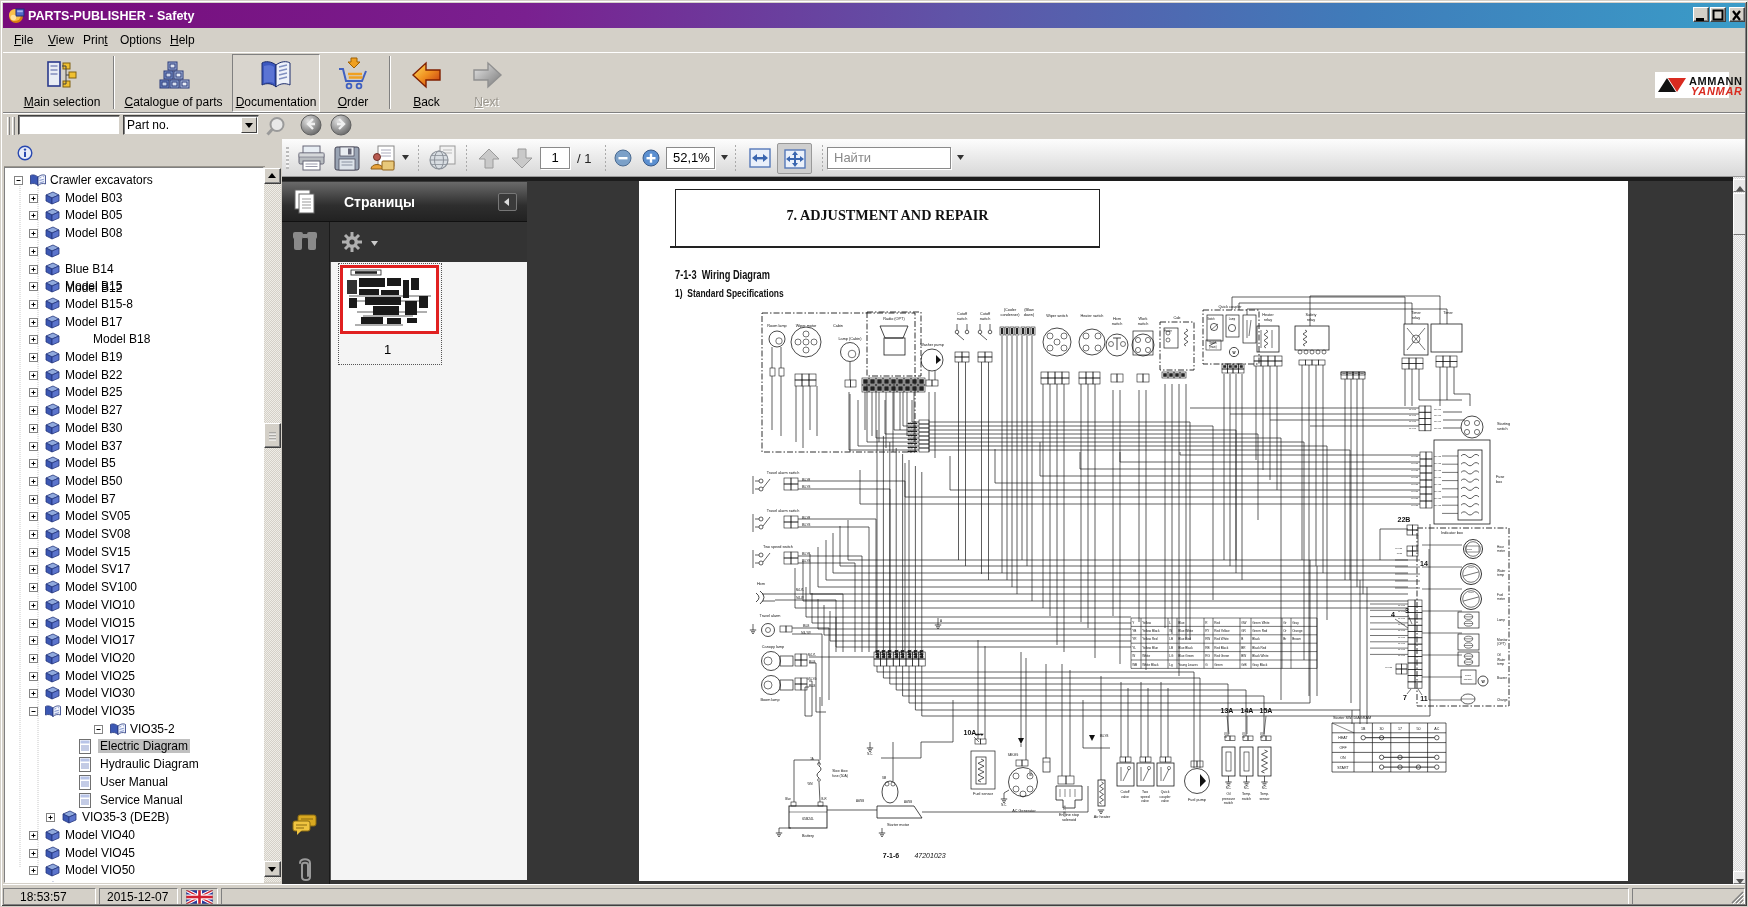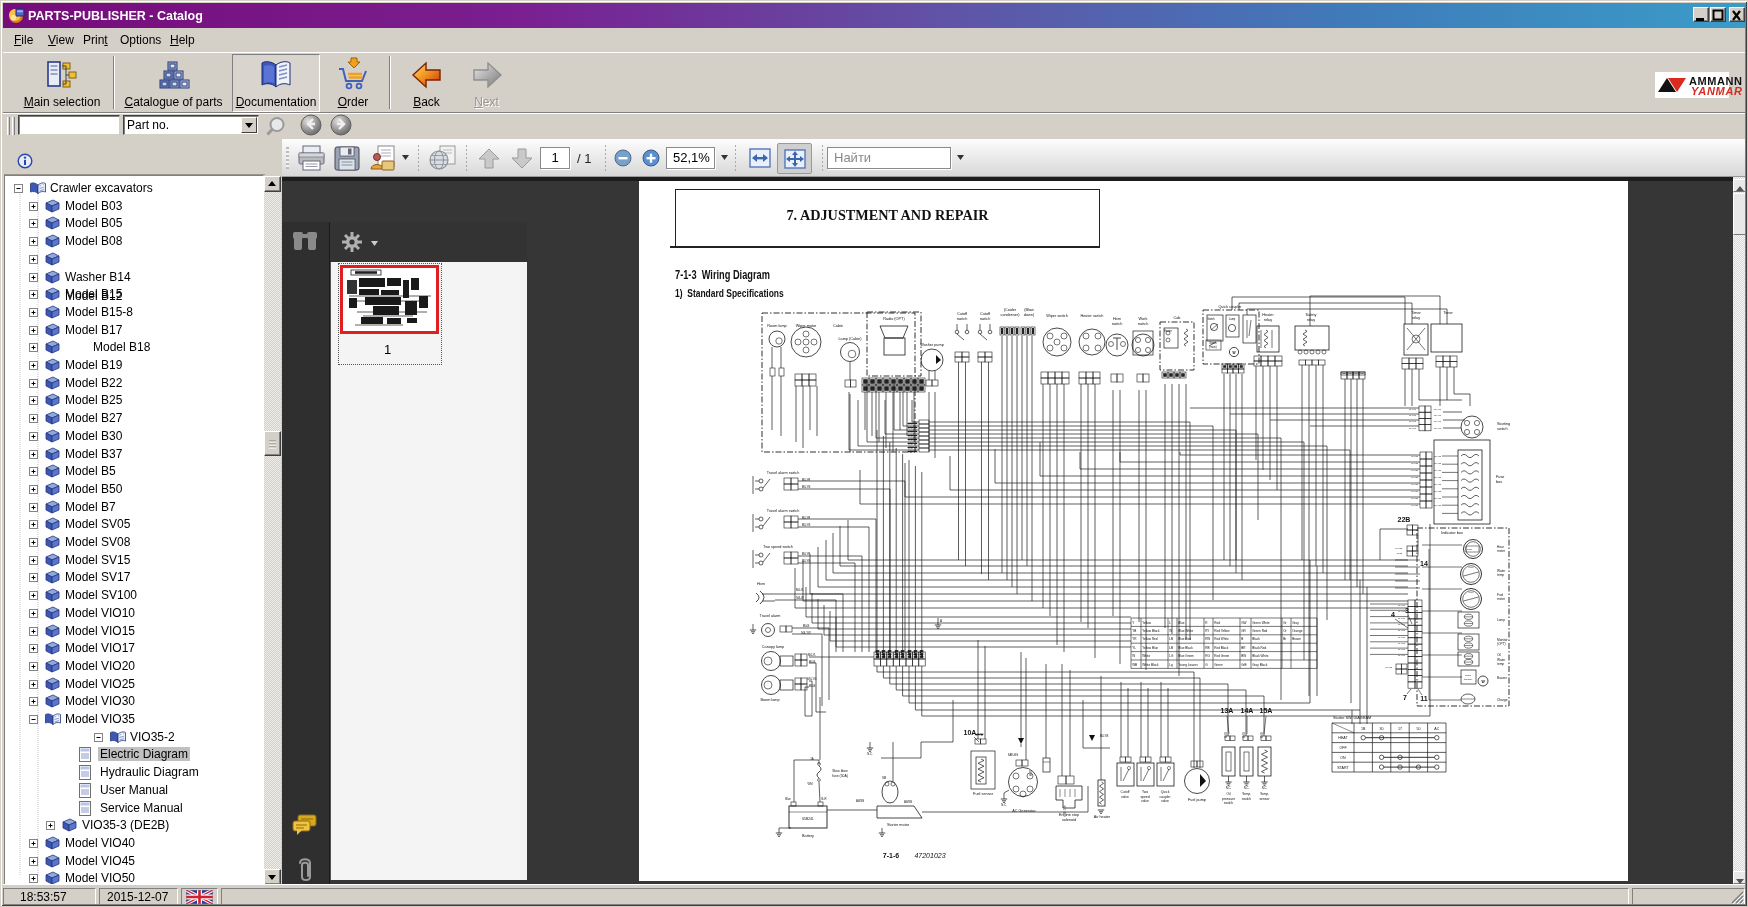--- a/index.html
+++ b/index.html
@@ -8,41 +8,41 @@
 .titletxt{color:#fff;font-weight:bold;font-size:12.5px;}
 .wbtn{width:16px;height:15px;background:#d4d0c8;border:1px solid;border-color:#fff #404040 #404040 #fff;box-shadow:inset -1px -1px 0 #808080;position:absolute;top:4px;}
 .menu{left:3px;top:28px;width:1742px;height:23px;background:#d4d0c8;font-size:12px;}
 .menu span{color:#000;}
 u{text-decoration:underline;}
 .toolbar{left:3px;top:52px;width:1742px;height:60px;background:#d4d0c8;border-top:1px solid #fff;}
 .tbtn{position:absolute;top:2px;height:56px;text-align:center;font-size:12px;color:#000;}
 .tsep{position:absolute;top:3px;width:2px;height:53px;border-left:1px solid #808080;border-right:1px solid #fff;}
 .searchrow{left:3px;top:112px;width:1742px;height:26px;background:#d4d0c8;border-top:1px solid #808080;box-shadow:inset 0 1px 0 #fff;}
 .txtin{position:absolute;background:#fff;border:1px solid;border-color:#404040 #d4d0c8 #d4d0c8 #404040;box-shadow:inset 1px 1px 0 #808080;}
-.leftpanel{left:3px;top:146px;width:300px;height:746px;background:#d4d0c8;}
+.leftpanel{left:3px;top:138px;width:300px;height:746px;background:#d4d0c8;}
 .treearea{position:absolute;left:1px;top:29px;width:260px;height:716px;background:#fff;border:1px solid;border-color:#808080 #fff #fff #808080;overflow:hidden;font-size:12px;}
 .trow{position:absolute;height:17px;white-space:nowrap;}
 .texp{position:absolute;width:9px;height:9px;border:1px solid #848484;background:#fff;}
 .pdf{left:282px;top:139px;width:1463px;height:745px;background:#363636;overflow:hidden;}
 .pdftb{position:absolute;left:0;top:0;width:1463px;height:38px;background:linear-gradient(#fdfdfd,#ececec 45%,#d8d8d8);border-bottom:1px solid #9a9a9a;}
 .pdfsep{position:absolute;top:6px;width:1px;height:26px;background:repeating-linear-gradient(#aaa 0 2px,transparent 2px 4px);}
 .statusbar{left:3px;top:884px;width:1742px;height:21px;background:#d4d0c8;border-top:1px solid #fff;font-size:12px;}
 .sbox{position:absolute;top:3px;height:17px;border:1px solid;border-color:#808080 #fff #fff #808080;}
 svg.abs{display:block;}
 </style></head><body>
 <div class="abs" style="left:0;top:0;width:1748px;height:907px;border:1px solid #d4d0c8;box-shadow:inset 1px 1px 0 #fff, inset -1px -1px 0 #404040, inset 2px 2px 0 #d4d0c8, inset -2px -2px 0 #808080;z-index:50;pointer-events:none;"></div>
 <div class="abs titlebar">
     <svg class="abs" style="left:5px;top:4px" width="17" height="17" viewBox="0 0 17 17">
 <circle cx="8" cy="9" r="7" fill="#d88010"></circle>
       <circle cx="7" cy="8" r="6" fill="#f8c04a"></circle>
 <rect x="8" y="2" width="8" height="7" fill="#5068c8" stroke="#1c2c7c"></rect>
       <rect x="9.2" y="3.4" width="5.6" height="1.8" fill="#a8b8f0"></rect>
 <circle cx="5.4" cy="10.6" r="2.8" fill="#ffe9b0" opacity="0.8"></circle>
     </svg>
-    <div class="abs titletxt" style="left:25px;top:6px;">PARTS-PUBLISHER - Catalog</div>
+    <div class="abs titletxt" style="left:25px;top:6px;">PARTS-PUBLISHER - Safety</div>
     <div class="wbtn" style="left:1690px"><svg width="14" height="13">
         <rect x="2" y="9" width="8" height="3" fill="#000"></rect>
       </svg></div>
 <div class="wbtn" style="left:1707px"><svg width="14" height="13">
         <rect x="2.5" y="1.5" width="9" height="9" fill="none" stroke="#000" stroke-width="2"></rect>
       </svg></div>
 <div class="wbtn" style="left:1726px"><svg width="14" height="13">
         <path d="M3 2 L10 11 M10 2 L3 11" stroke="#000" stroke-width="2.2"></path>
       </svg></div>
   </div>
@@ -245,21 +245,21 @@
           <svg width="7" height="7" style="display:block">
             <line x1="1.5" y1="3.5" x2="5.5" y2="3.5" stroke="#000"></line>
             <line x1="3.5" y1="1.5" x2="3.5" y2="5.5" stroke="#000"></line>
           </svg>
         </div>
         <div class="abs" style="left:39px;top:1px;"><svg width="17" height="14" viewBox="0 0 17 14">
 <polygon points="2,4 9,1 15,4 8,7" fill="#8fa8dc" stroke="#24367c" stroke-width="0.8"></polygon>
 <polygon points="2,4 8,7 8,13 2,10" fill="#3c58b4" stroke="#24367c" stroke-width="0.8"></polygon>
 <polygon points="8,7 15,4 15,10 8,13" fill="#5b74cc" stroke="#24367c" stroke-width="0.8"></polygon>
 </svg></div>
-        <div class="abs" style="left:58px;top:1px;padding:0 2px;">Washer B14</div>
+        <div class="abs" style="left:58px;top:1px;padding:0 2px;">Blue B14</div>
       </div>
       <div class="trow" style="left:0;top:110.2px;width:260px;">
         <div class="texp" style="left:24px;top:4px;">
           <svg width="7" height="7" style="display:block">
             <line x1="1.5" y1="3.5" x2="5.5" y2="3.5" stroke="#000"></line>
             <line x1="3.5" y1="1.5" x2="3.5" y2="5.5" stroke="#000"></line>
           </svg>
         </div>
         <div class="abs" style="left:39px;top:1px;"><svg width="17" height="14" viewBox="0 0 17 14">
 <polygon points="2,4 9,1 15,4 8,7" fill="#8fa8dc" stroke="#24367c" stroke-width="0.8"></polygon>
@@ -822,20 +822,34 @@
 <path d="M12 3 L15 7 L9 7 Z M12 19 L9 15 L15 15 Z M3 11 L7 8 L7 14 Z M21 11 L17 8 L17 14 Z" fill="#3a66b0"></path>
 <rect x="11" y="6" width="2" height="10" fill="#3a66b0"></rect>
           <rect x="6" y="10" width="12" height="2" fill="#3a66b0"></rect>
         </svg>
       </div>
       <div class="pdfsep" style="left:540px"></div>
       <div class="abs" style="left:545px;top:8px;width:124px;height:22px;background:#fff;border:1px solid #8a8a8a;box-shadow:1px 1px 0 #fff;font-size:13px;color:#888;padding:2px 0 0 6px;">Найти</div>
       <svg class="abs" style="left:674px;top:14px" width="9" height="8">
         <polygon points="1,2 8,2 4.5,7" fill="#333"></polygon>
       </svg>
+    </div>
+    <div class="abs" style="left:0;top:43px;width:245px;height:40px;background:linear-gradient(#6a6a6a,#2e2e2e 60%,#222);border-bottom:1px solid #111;">
+      <svg class="abs" style="left:10px;top:6px" width="26" height="28" viewBox="0 0 26 28">
+<rect x="3" y="2" width="15" height="19" fill="#fff" stroke="#666"></rect>
+<rect x="7" y="6" width="15" height="19" fill="#fff" stroke="#666"></rect>
+<line x1="10" y1="11" x2="19" y2="11" stroke="#999"></line>
+        <line x1="10" y1="14" x2="19" y2="14" stroke="#999"></line>
+<line x1="10" y1="17" x2="19" y2="17" stroke="#999"></line>
+        <line x1="10" y1="20" x2="19" y2="20" stroke="#999"></line>
+      </svg>
+      <div class="abs" style="left:62px;top:12px;color:#fff;font-weight:bold;font-size:14px;">Страницы</div>
+      <div class="abs" style="left:216px;top:11px;width:19px;height:18px;background:#3a3a3a;border:1px solid #777;border-radius:2px;"><svg width="17" height="16">
+          <polygon points="10,4 10,12 5,8" fill="#ddd"></polygon>
+        </svg></div>
     </div>
     <div class="abs" style="left:0;top:83px;width:48px;height:662px;background:#2f2f2f;border-right:1px solid #1a1a1a;">
       <svg class="abs" style="left:8px;top:6px" width="30" height="26" viewBox="0 0 30 26">
 <g fill="#8a8a8a">
           <rect x="3" y="4" width="10" height="7" rx="2"></rect>
           <rect x="17" y="4" width="10" height="7" rx="2"></rect>
 <rect x="4" y="9" width="8" height="13" rx="2"></rect>
           <rect x="18" y="9" width="8" height="13" rx="2"></rect>
         </g>
 <rect x="13" y="6" width="4" height="4" fill="#8a8a8a"></rect>

